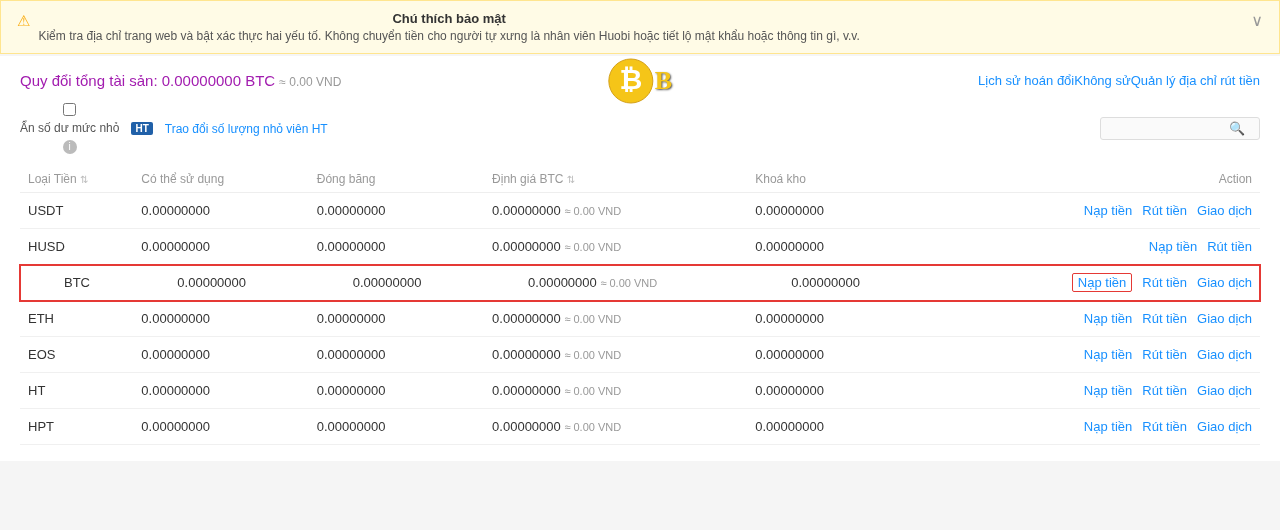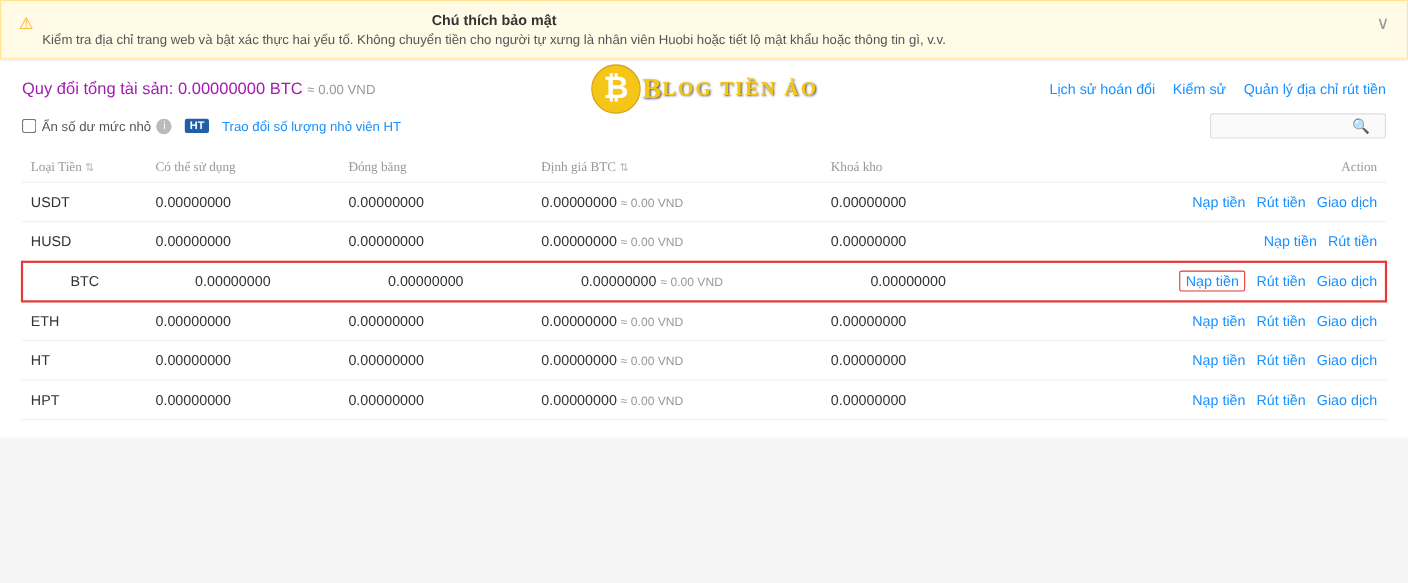--- a/index.html
+++ b/index.html
@@ -41,36 +41,36 @@
       left: 50%;
       transform: translateX(-50%);
       display: flex;
       align-items: center;
     }
     .logo-bitcoin {
       width: 48px;
       height: 48px;
     }
 
-    .top-actions { display: flex; gap: 16px; align-items: center; }
+    .top-actions { display: flex; align-items: center; }
     .top-actions a {
       color: #1890ff;
       text-decoration: none;
       font-size: 13px;
       cursor: pointer;
     }
 
     .filter-row {
       display: flex;
       align-items: center;
       justify-content: space-between;
       margin-bottom: 12px;
     }
     .filter-left { display: flex; align-items: center; gap: 12px; }
-    .checkbox-label { display: flex; align-items: center; gap: 5px; font-size: 12px; color: #555; cursor: pointer; }
+    .checkbox-label { display: flex; align-items: center; gap: 5px; font-size: 12px; color: #555; cursor: pointer; flex-direction: column; }
     .info-icon {
       display: inline-block;
       width: 14px; height: 14px;
       background: #bbb;
       border-radius: 50%;
       color: #fff;
       font-size: 10px;
       text-align: center;
       line-height: 14px;
       cursor: pointer;
@@ -109,21 +109,20 @@
     }
     thead tr {
       border-bottom: 1px solid #eee;
     }
     th {
       font-size: 12px;
       color: #999;
       font-weight: normal;
       padding: 6px 8px;
       text-align: left;
-      font-family: Liberation Serif, serif;
     }
     th.right, td.right { text-align: right; }
     th .sort-arrows { font-size: 10px; color: #bbb; }
 
     td {
       padding: 10px 8px;
       font-size: 13px;
       border-bottom: 1px solid #f0f0f0;
       color: #333;
     }
@@ -176,27 +175,26 @@
     </div>
 
     <div class="logo-area">
 
       <svg class="logo-bitcoin" viewBox="0 0 48 48" xmlns="http://www.w3.org/2000/svg">
         <circle cx="24" cy="24" r="22" fill="#f5c518" stroke="#d4a017" stroke-width="1"></circle>
         <text x="24" y="32" text-anchor="middle" font-size="28" font-weight="bold" fill="#fff" font-family="Arial">₿</text>
       </svg>
       <div style="display:flex;align-items:center;">
         <span style="font-family:Georgia,serif;font-size:26px;font-weight:bold;color:#f5c518;text-shadow:1px 1px 2px #555;letter-spacing:1px;">B</span>
-        <span style="font-family:Georgia,serif;font-size:18px;font-weight:bold;color:#f5c518;text-shadow:1px 1px 2px #555;letter-spacing:2px;text-transform:uppercase;">log Tiền Ảo</span>
       </div>
     </div>
 
     <div class="top-actions">
       <a>Lịch sử hoán đổi</a>
-      <a>Kiểm sử</a>
+      <a>Không sử</a>
       <a>Quản lý địa chỉ rút tiền</a>
     </div>
   </div>
 
   <div class="filter-row">
     <div class="filter-left">
       <label class="checkbox-label">
         <input type="checkbox" style="">
         <span>Ẩn số dư mức nhỏ</span>
         <span class="info-icon">i</span>
@@ -254,20 +252,28 @@
         </tr>
         <tr>
           <td>ETH</td>
           <td>0.00000000</td>
           <td>0.00000000</td>
           <td>0.00000000 <span class="vnd-approx">≈ 0.00 VND</span></td>
           <td>0.00000000</td>
           <td style="text-align: right;"><a class="action-link">Nạp tiền</a><a class="action-link">Rút tiền</a><a class="action-link">Giao dịch</a></td>
         </tr>
         <tr>
+          <td>EOS</td>
+          <td>0.00000000</td>
+          <td>0.00000000</td>
+          <td>0.00000000 <span class="vnd-approx">≈ 0.00 VND</span></td>
+          <td>0.00000000</td>
+          <td style="text-align: right;"><a class="action-link">Nạp tiền</a><a class="action-link">Rút tiền</a><a class="action-link">Giao dịch</a></td>
+        </tr>
+        <tr>
           <td>HT</td>
           <td>0.00000000</td>
           <td>0.00000000</td>
           <td>0.00000000 <span class="vnd-approx">≈ 0.00 VND</span></td>
           <td>0.00000000</td>
           <td style="text-align: right;"><a class="action-link">Nạp tiền</a><a class="action-link">Rút tiền</a><a class="action-link">Giao dịch</a></td>
         </tr>
         <tr>
           <td>HPT</td>
           <td>0.00000000</td>

